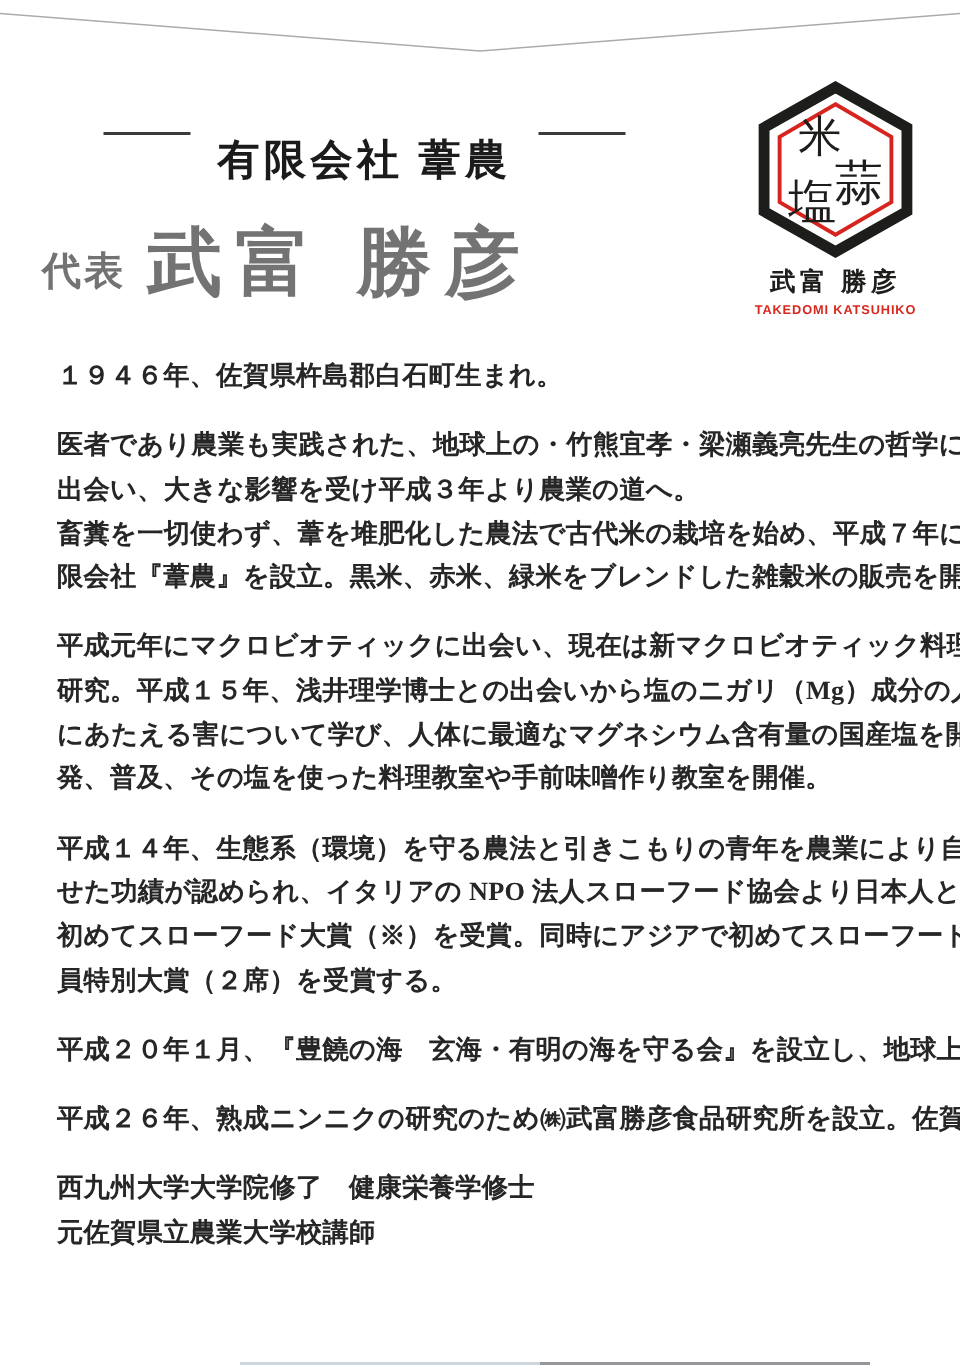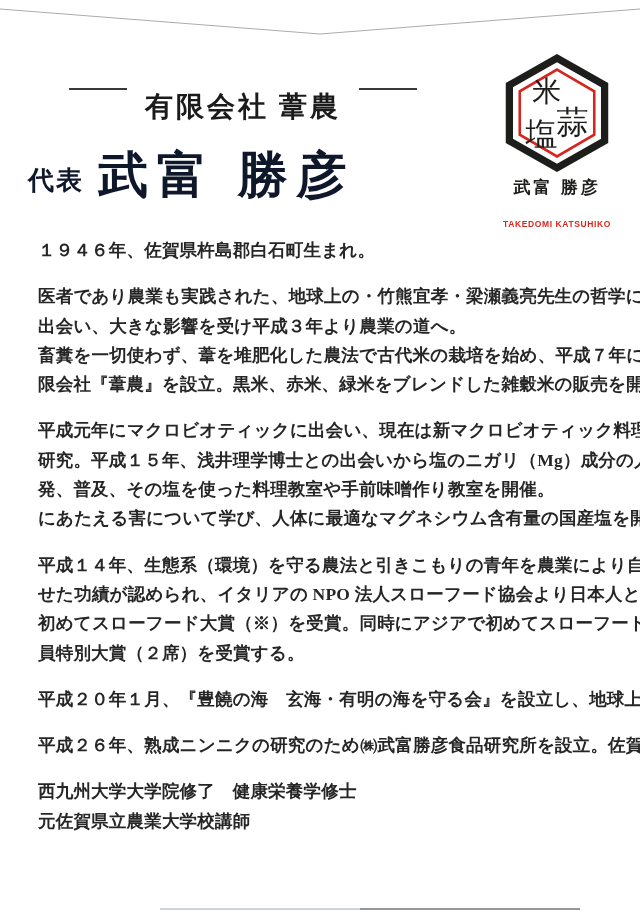--- a/index.html
+++ b/index.html
@@ -19,36 +19,36 @@
     display:flex;align-items:flex-start;justify-content:center;gap:18px;
   }
   .company-name{
     margin:0;font-size:28px;font-weight:600;letter-spacing:3px;
     color:#1b1b1b;white-space:nowrap;
   }
   .h-rule{display:inline-block;width:58px;height:2px;background:#3a3a3a;}
   .name-row{
     position:absolute;top:142px;left:28px;width:430px;
     display:flex;align-items:center;gap:14px;
-    color:#0f172a;
+    color:#737373;
   }
   .role{font-size:26px;font-weight:600;letter-spacing:2px;padding-top:10px;}
   .big-name{font-size:50px;font-weight:600;letter-spacing:9px;white-space:nowrap;}
   
   .logo-block{
     position:absolute;top:54px;left:494px;width:126px;
     text-align:center;
   }
   .logo-mark{display:block;margin:0 auto;}
   .logo-name{
     margin-top:4px;font-size:17px;font-weight:700;letter-spacing:3px;
     color:#1e1e1c;white-space:nowrap;
   }
   .logo-roman{
-    margin-top:20px;
+    margin-top:2px;
     font-family:"Liberation Sans","DejaVu Sans",sans-serif;
     font-size:8.5px;font-weight:700;letter-spacing:0.6px;
     color:#d7281e;white-space:nowrap;
   }
   
   .bio{
     position:absolute;top:236px;left:38px;width:566px;
     font-size:17.5px;line-height:29.3px;letter-spacing:0.2px;
   }
   .bio p{margin:0 0 17px 0;font-weight:bold;}
@@ -98,22 +98,22 @@
     </p>
     <p>
       <span class="bl">医者であり農業も実践された、地球上の・竹熊宜孝・梁瀬義亮先生の哲学に</span>
       <span class="bl">出会い、大きな影響を受け平成３年より農業の道へ。</span>
       <span class="bl">畜糞を一切使わず、葦を堆肥化した農法で古代米の栽培を始め、平成７年に有</span>
       <span class="bl">限会社『葦農』を設立。黒米、赤米、緑米をブレンドした雑穀米の販売を開始。</span>
     </p>
     <p>
       <span class="bl">平成元年にマクロビオティックに出会い、現在は新マクロビオティック料理を</span>
       <span class="bl">研究。平成１５年、浅井理学博士との出会いから塩のニガリ（Mg）成分の人体</span>
+      <span class="bl">にあたえる害について学び、人体に最適なマグネシウム含有量の国産塩を開</span>
       <span class="bl">発、普及、その塩を使った料理教室や手前味噌作り教室を開催。</span>
-      <span class="bl">にあたえる害について学び、人体に最適なマグネシウム含有量の国産塩を開</span>
     </p>
     <p>
       <span class="bl">平成１４年、生態系（環境）を守る農法と引きこもりの青年を農業により自立さ</span>
       <span class="bl">せた功績が認められ、イタリアの NPO 法人スローフード協会より日本人として</span>
       <span class="bl">初めてスローフード大賞（※）を受賞。同時にアジアで初めてスローフード審査</span>
       <span class="bl">員特別大賞（２席）を受賞する。</span>
     </p>
     <p>
       <span class="bl">平成２０年１月、『豊饒の海　玄海・有明の海を守る会』を設立し、地球上の</span>
     </p>

